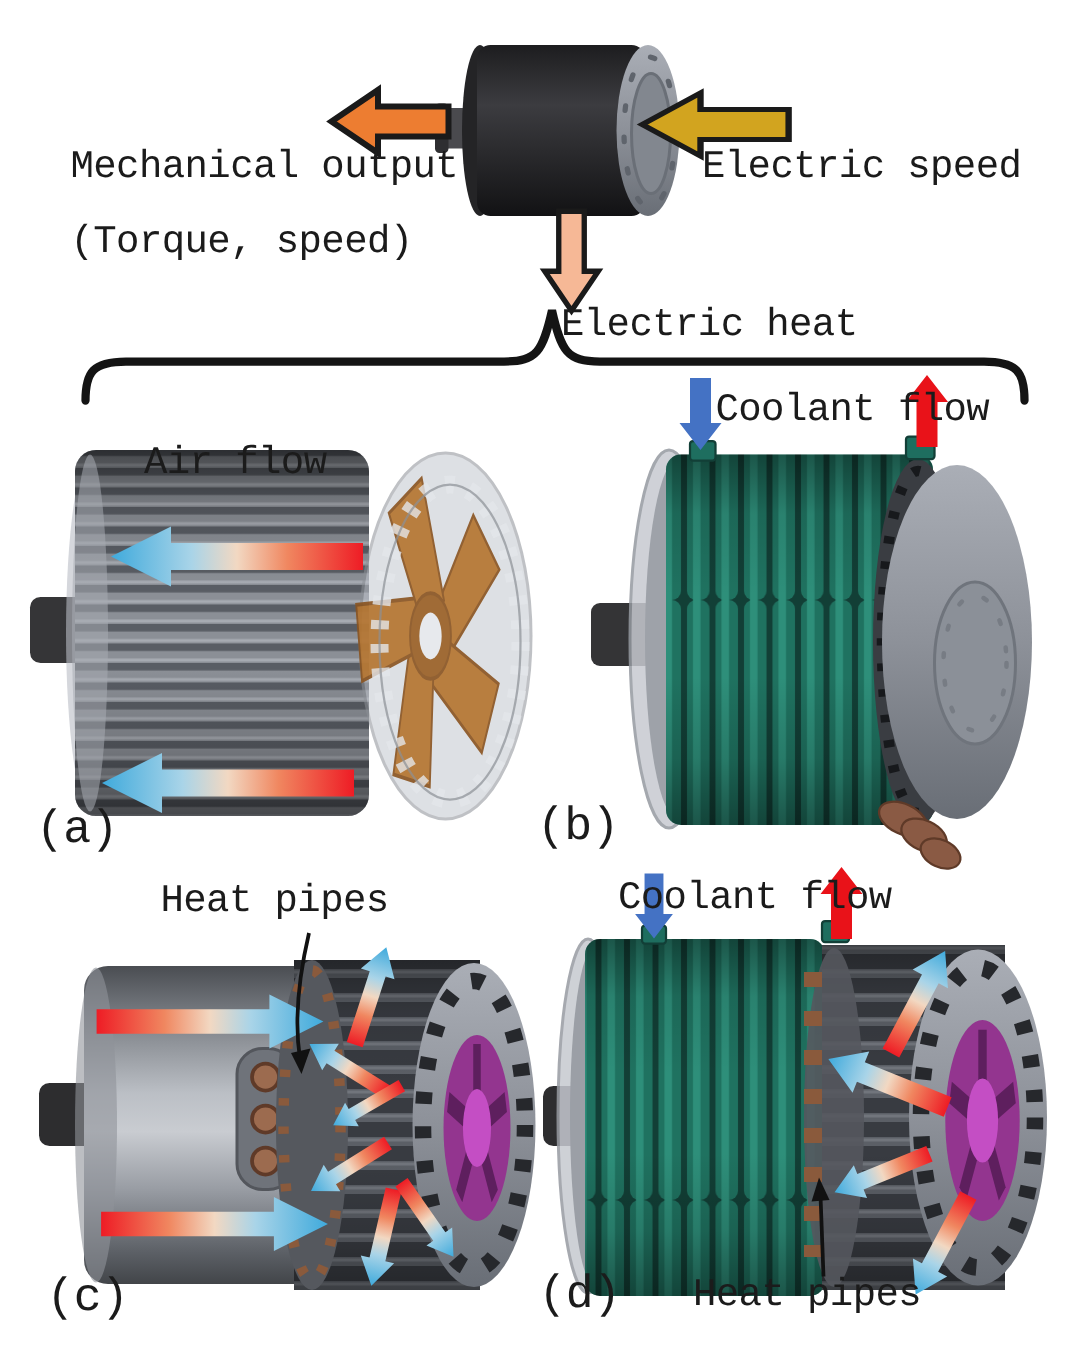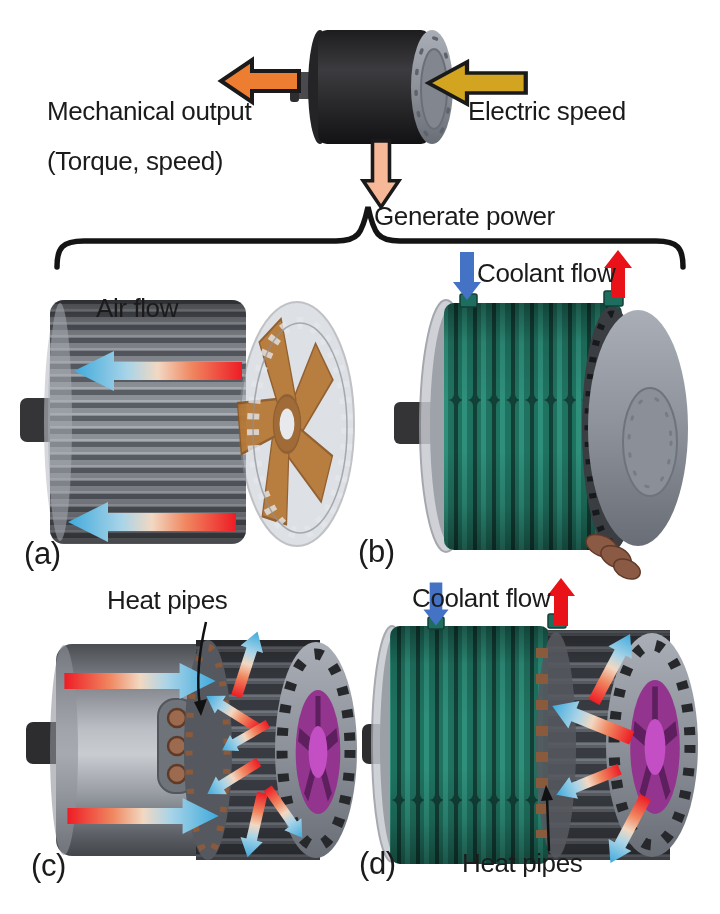--- a/index.html
+++ b/index.html
@@ -1,17 +1,17 @@
 <!DOCTYPE html>
 <html><head>
 <meta charset="utf-8">
 <style>
   html,body{margin:0;padding:0;background:#ffffff;}
   .fig{position:relative;width:720px;height:914px;background:#ffffff;overflow:hidden;
-       font-family:Liberation Sans, sans-serif;text-align:center;}
+       font-family:Liberation Mono, monospace;text-align:center;}
   .fig svg{position:absolute;left:0;top:0;}
   .t{position:absolute;white-space:nowrap;color:#1b1b1b;font-size:26px;line-height:1.15;
      letter-spacing:-0.4px;}
   .t-letter{font-size:31px;}
 </style>
 </head>
 <body>
 
 <div class="fig">
 <svg width="720" height="914" viewBox="0 0 720 914">
@@ -212,21 +212,21 @@
     <use href="#solidArrow" transform="translate(436,604) rotate(90) scale(0.9)" fill="#4472C4"></use>
     <use href="#solidArrow" transform="translate(561,602) rotate(-90)" fill="#E91219"></use>
     <line x1="549" y1="851" x2="547" y2="797" stroke="#111" stroke-width="2.5"></line>
     <polygon points="541,801 553,800 546,785" fill="#111"></polygon>
   </g>
 </svg>
 
   <div class="t" style="left:47px;top:97px;">Mechanical output</div>
   <div class="t" style="left:47px;top:147px;">(Torque, speed)</div>
   <div class="t" style="left:468px;top:97px;">Electric speed</div>
-  <div class="t" style="left:374px;top:202px;">Generate power</div>
+  <div class="t" style="left:374px;top:202px;">Electric heat</div>
 
   <div class="t" style="left:96px;top:260px;margin-top:34px;">Air flow</div>
   <div class="t" style="left:477px;top:259px;">Coolant flow</div>
   <div class="t" style="left:107px;top:586px;">Heat pipes</div>
   <div class="t" style="left:412px;top:584px;">Coolant flow</div>
   <div class="t" style="left:462px;top:849px;">Heat pipes</div>
 
   <div class="t t-letter" style="left:24px;top:536px;">(a)</div>
   <div class="t t-letter" style="left:358px;top:534px;">(b)</div>
   <div class="t t-letter" style="left:31px;top:848px;">(c)</div>

